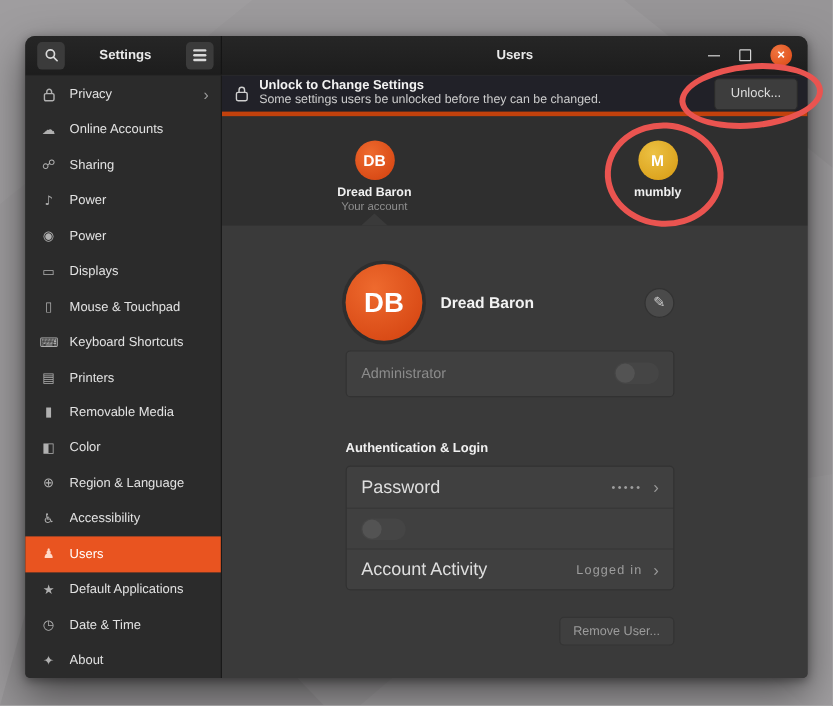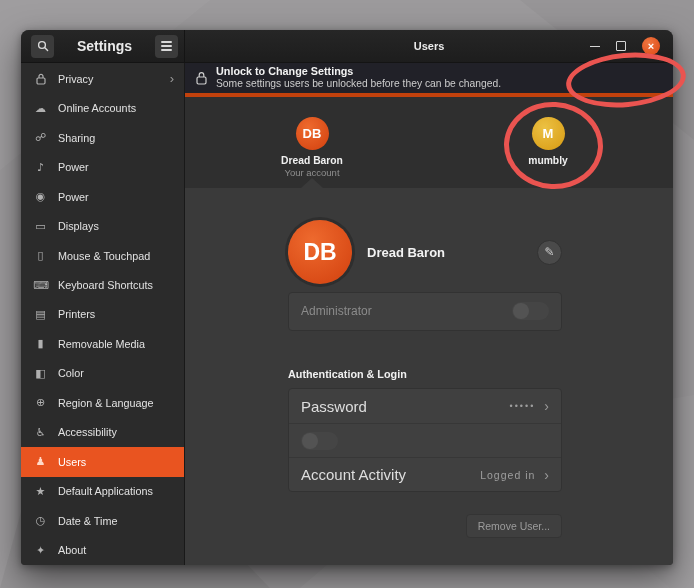--- a/index.html
+++ b/index.html
@@ -11,35 +11,35 @@
   .window{position:absolute;left:21px;top:30px;width:652px;height:535px;
     border-radius:8px 8px 4px 4px;overflow:hidden;
     box-shadow:0 14px 34px rgba(0,0,0,.5),0 2px 8px rgba(0,0,0,.35);
     display:flex;flex-direction:column;background:#3a3a3a;}
   .titlebar{height:32px;flex:0 0 32px;display:flex;background:linear-gradient(#262626,#1d1d1d);
     border-bottom:1px solid #141414;color:#e8e8e8;}
   .tb-left{width:164px;flex:0 0 164px;display:flex;align-items:center;padding:0 6px 0 10px;
     border-right:1px solid #141414;box-sizing:border-box;}
   .tb-btn{width:23px;height:23px;border-radius:4px;background:#3b3b3b;display:flex;
     align-items:center;justify-content:center;}
-  .tb-title{flex:1;text-align:center;font-size:14px;font-weight:bold;color:#eaeaea;}
+  .tb-title{flex:1;text-align:center;font-size:11px;font-weight:bold;color:#eaeaea;}
   .tb-main{flex:1;position:relative;display:flex;align-items:center;justify-content:flex-end;padding-right:13px;gap:16px;}
   .tb-main .win-title{position:absolute;left:0;right:0;text-align:center;font-size:11px;font-weight:bold;color:#eaeaea;}
   .ctl-min{width:10px;height:0;border-top:1.6px solid #d5d5d5;}
   .ctl-max{width:8px;height:8px;border:1.6px solid #d5d5d5;border-radius:1px;}
   .ctl-close{width:18px;height:18px;border-radius:50%;background:radial-gradient(circle at 35% 30%,#ef7540,#dd4814);
     color:#fff;font-size:11px;line-height:18px;text-align:center;font-weight:bold;}
   .hamburger{display:flex;flex-direction:column;gap:2.5px;}
   .hamburger i{display:block;width:11px;height:1.6px;background:#d9d9d9;border-radius:1px;}
 
   .body-row{flex:1;display:flex;min-height:0;}
 
   
   .sidebar{width:164px;flex:0 0 164px;background:#2b2b2b;border-right:1px solid #191919;
-    box-sizing:border-box;display:flex;flex-direction:column;padding-top:1px;}
+    box-sizing:border-box;display:flex;flex-direction:column;padding-top:1px;justify-content:center;}
   .sb-item{height:29.5px;display:flex;align-items:center;padding:0 8px 0 12px;gap:10px;
     color:#e2e2e2;font-size:10.8px;box-sizing:border-box;}
   .sb-ic{width:15px;flex:0 0 15px;text-align:center;color:#b0b0b0;font-size:11px;line-height:1;
     font-family:"DejaVu Sans",sans-serif;}
   .sb-ic svg{display:block;margin:0 auto;}
   .sb-label{flex:1;white-space:nowrap;overflow:hidden;}
   .sb-chevron{color:#9a9a9a;font-size:13px;line-height:1;padding-right:2px;}
   .sb-item.selected{background:#E95420;color:#ffffff;}
   .sb-item.selected .sb-ic{color:#ffd9c8;}
 
@@ -227,20 +227,21 @@
 
         <div class="infobar">
           <svg width="11" height="14" viewBox="0 0 11 14">
             <rect x="1" y="6" width="9" height="7" rx="1.4" fill="none" stroke="#cfcfcf" stroke-width="1.2"></rect>
             <path d="M3.2 6 V4 a2.3 2.3 0 0 1 4.6 0 V6" fill="none" stroke="#cfcfcf" stroke-width="1.2"></path>
           </svg>
           <div class="texts">
             <div class="t1">Unlock to Change Settings</div>
             <div class="t2">Some settings users be unlocked before they can be changed.</div>
           </div>
+          <div class="unlock-btn">Unlock...</div>
         </div>
 
         <div class="carousel">
           <div class="chip" style="left:127px;">
             <div class="avatar-sm avatar-db">DB</div>
             <div class="cname">Dread Baron</div>
             <div class="csub">Your account</div>
           </div>
           <div class="chip" style="left:363px;">
             <div class="avatar-sm avatar-m">M</div>

